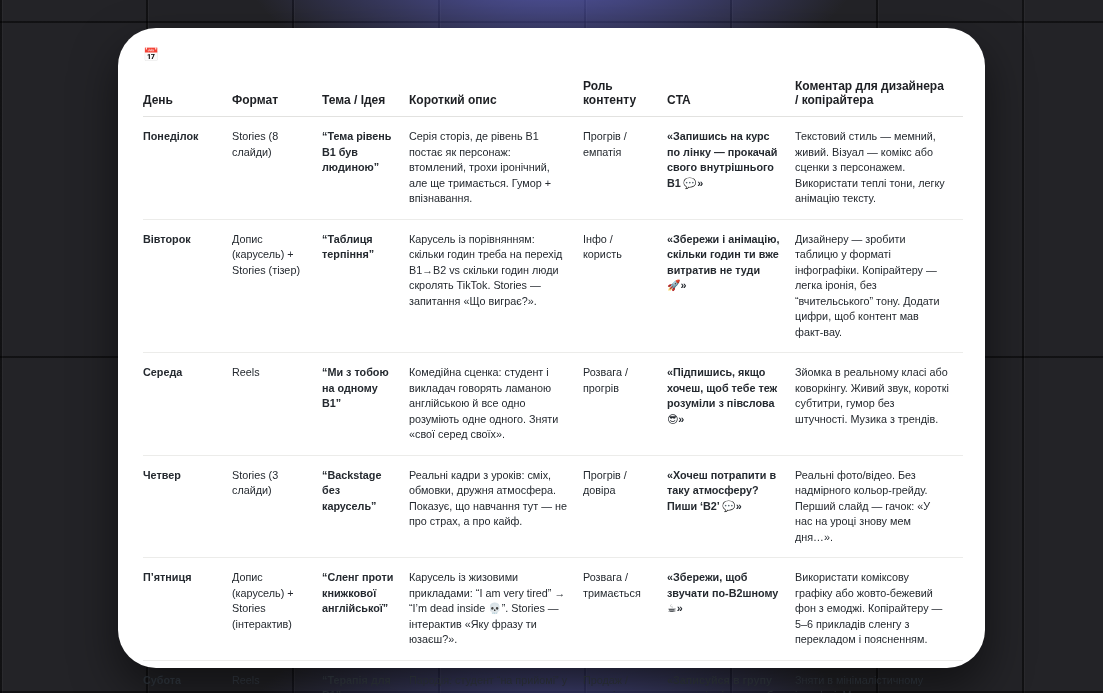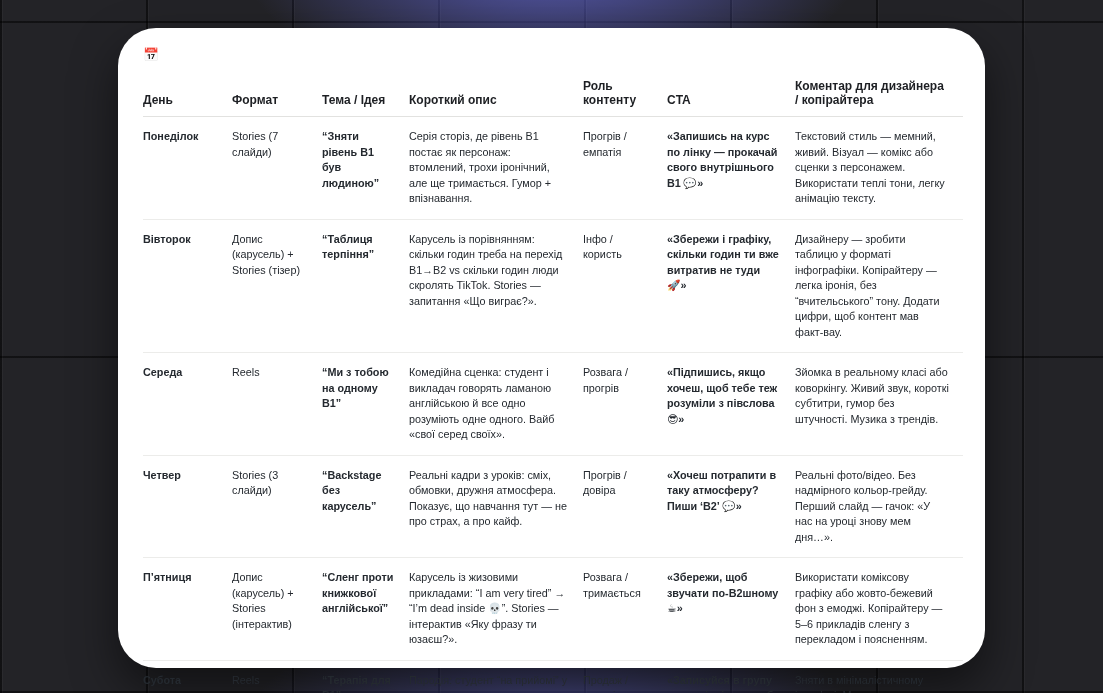--- a/index.html
+++ b/index.html
@@ -66,41 +66,41 @@
         <th>Тема / Ідея</th>
         <th>Короткий опис</th>
         <th>Роль контенту</th>
         <th>CTA</th>
         <th>Коментар для дизайнера / копірайтера</th>
       </tr>
     </thead>
     <tbody>
         <tr>
     <td class="b">Понеділок</td>
-    <td>Stories (7 слайди)</td>
-    <td class="b">“Зняти рівень B1 був людиною”</td>
+    <td>Stories (8 слайди)</td>
+    <td class="b">“Тема рівень B1 був людиною”</td>
     <td>Серія сторіз, де рівень B1 постає як персонаж: втомлений, трохи іронічний, але ще тримається. Гумор + впізнавання.</td>
     <td>Прогрів / емпатія</td>
     <td class="b">«Запишись на курс по лінку — прокачай свого внутрішнього B1 💬»</td>
     <td>Текстовий стиль — мемний, живий. Візуал — комікс або сценки з персонажем. Використати теплі тони, легку анімацію тексту.</td>
   </tr>
         <tr>
     <td class="b">Вівторок</td>
     <td>Допис (карусель) + Stories (тізер)</td>
     <td class="b">“Таблиця терпіння”</td>
     <td>Карусель із порівнянням: скільки годин треба на перехід B1→B2 vs скільки годин люди скролять TikTok. Stories — запитання «Що виграє?».</td>
     <td>Інфо / користь</td>
-    <td class="b">«Збережи і графіку, скільки годин ти вже витратив не туди 🚀»</td>
+    <td class="b">«Збережи і анімацію, скільки годин ти вже витратив не туди 🚀»</td>
     <td>Дизайнеру — зробити таблицю у форматі інфографіки. Копірайтеру — легка іронія, без “вчительського” тону. Додати цифри, щоб контент мав факт-вау.</td>
   </tr>
         <tr>
     <td class="b">Середа</td>
     <td>Reels</td>
     <td class="b">“Ми з тобою на одному B1”</td>
-    <td>Комедійна сценка: студент і викладач говорять ламаною англійською й все одно розуміють одне одного. Вайб «свої серед своїх».</td>
+    <td>Комедійна сценка: студент і викладач говорять ламаною англійською й все одно розуміють одне одного. Зняти «свої серед своїх».</td>
     <td>Розвага / прогрів</td>
     <td class="b">«Підпишись, якщо хочеш, щоб тебе теж розуміли з півслова 😎»</td>
     <td>Зйомка в реальному класі або коворкінгу. Живий звук, короткі субтитри, гумор без штучності. Музика з трендів.</td>
   </tr>
         <tr>
     <td class="b">Четвер</td>
     <td>Stories (3 слайди)</td>
     <td class="b">“Backstage без карусель”</td>
     <td>Реальні кадри з уроків: сміх, обмовки, дружня атмосфера. Показує, що навчання тут — не про страх, а про кайф.</td>
     <td>Прогрів / довіра</td>

